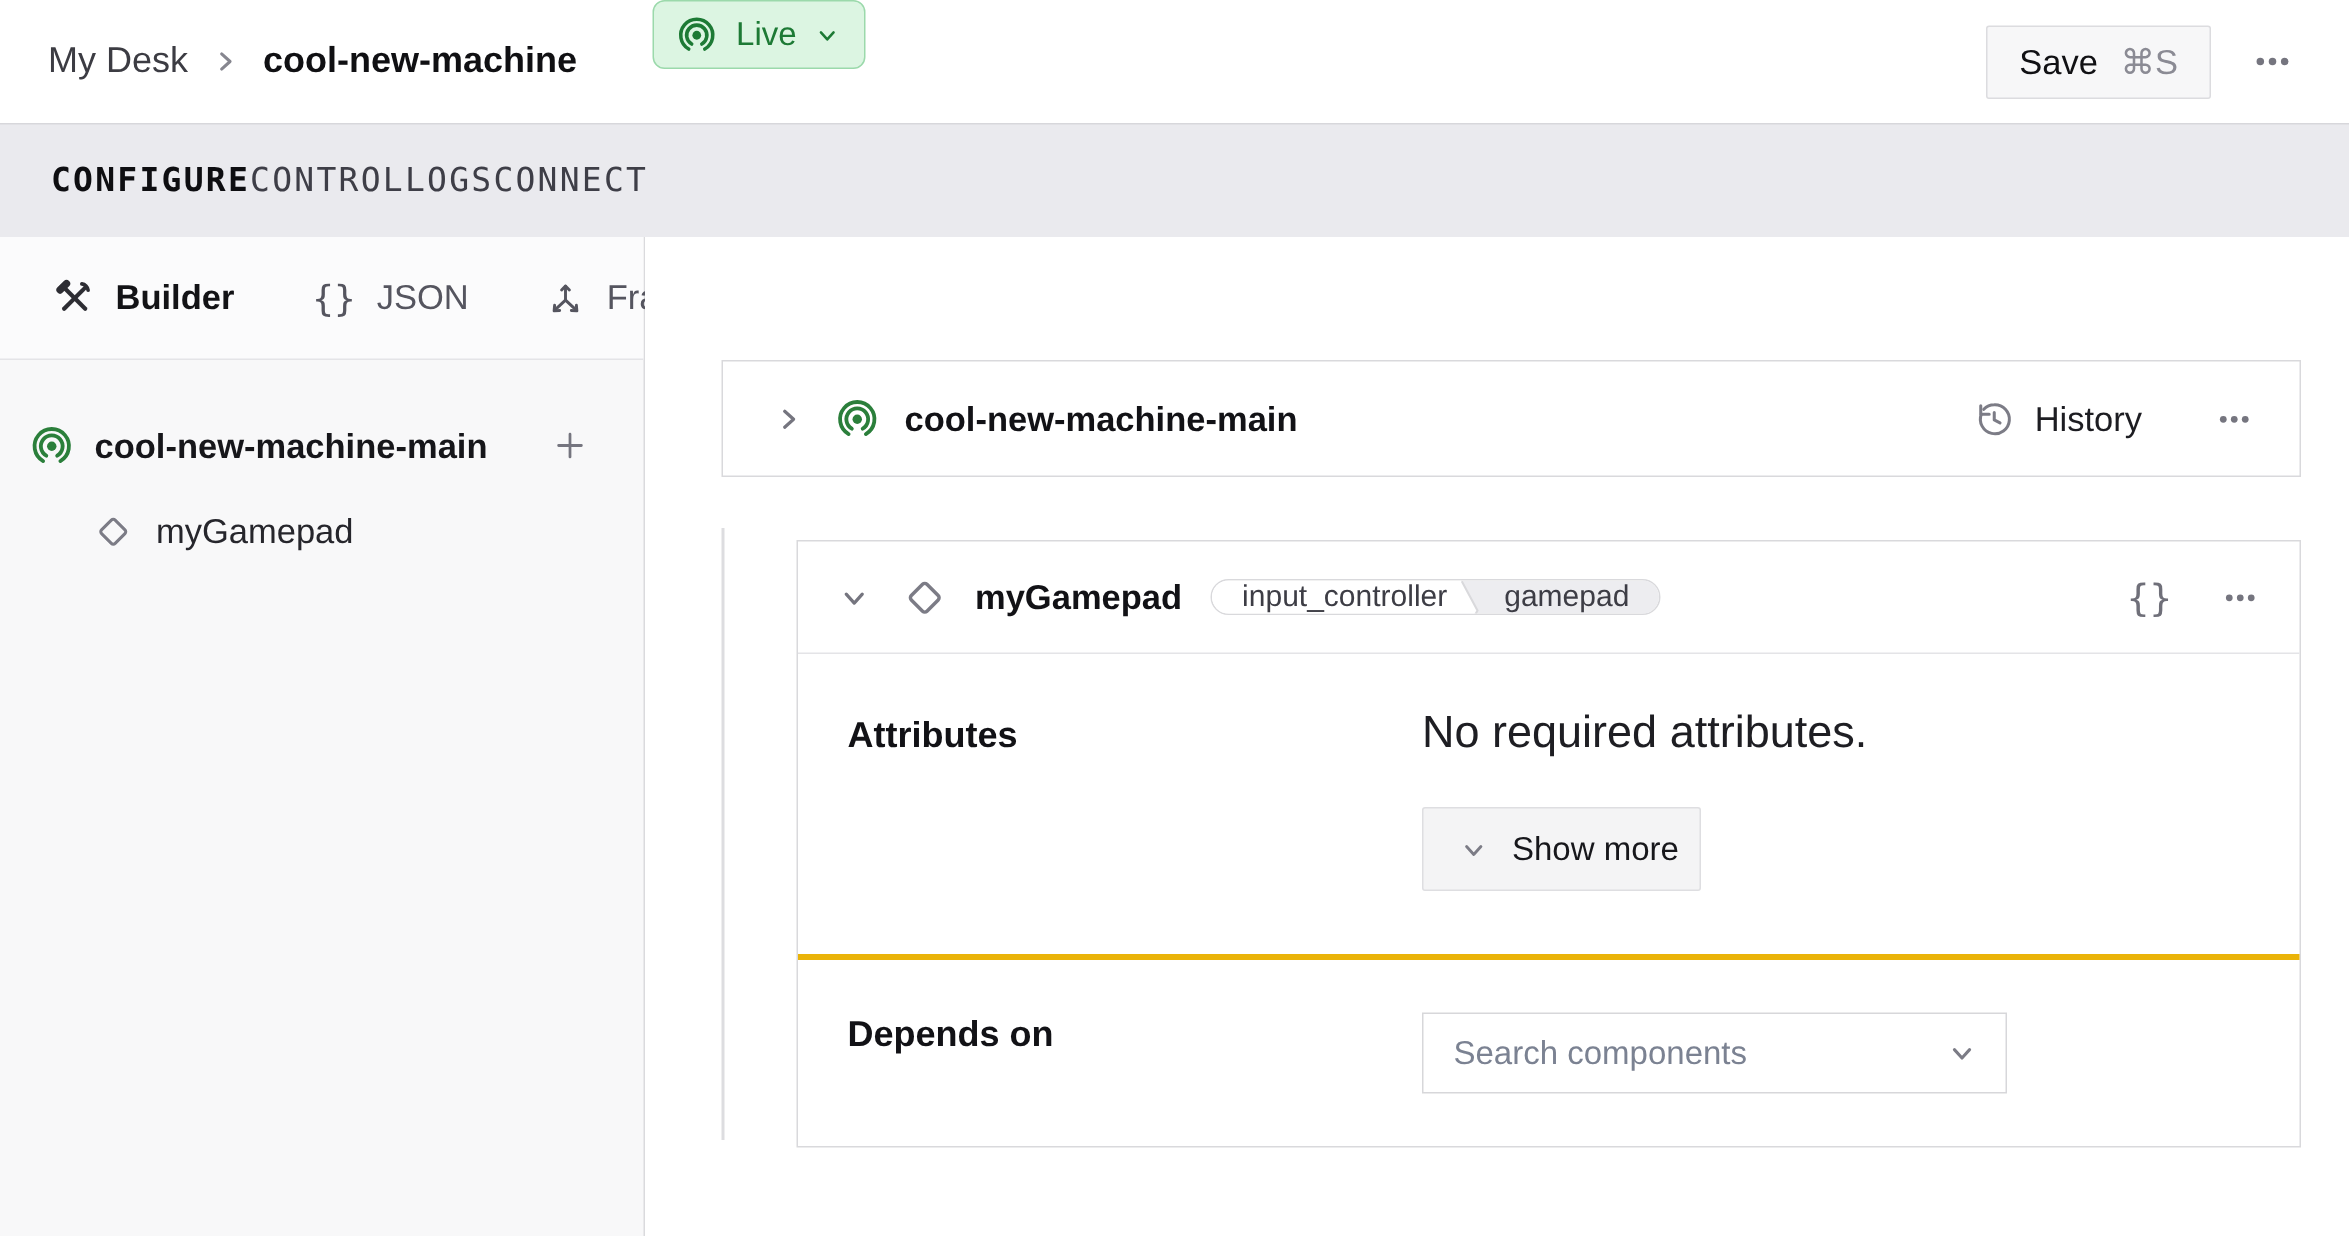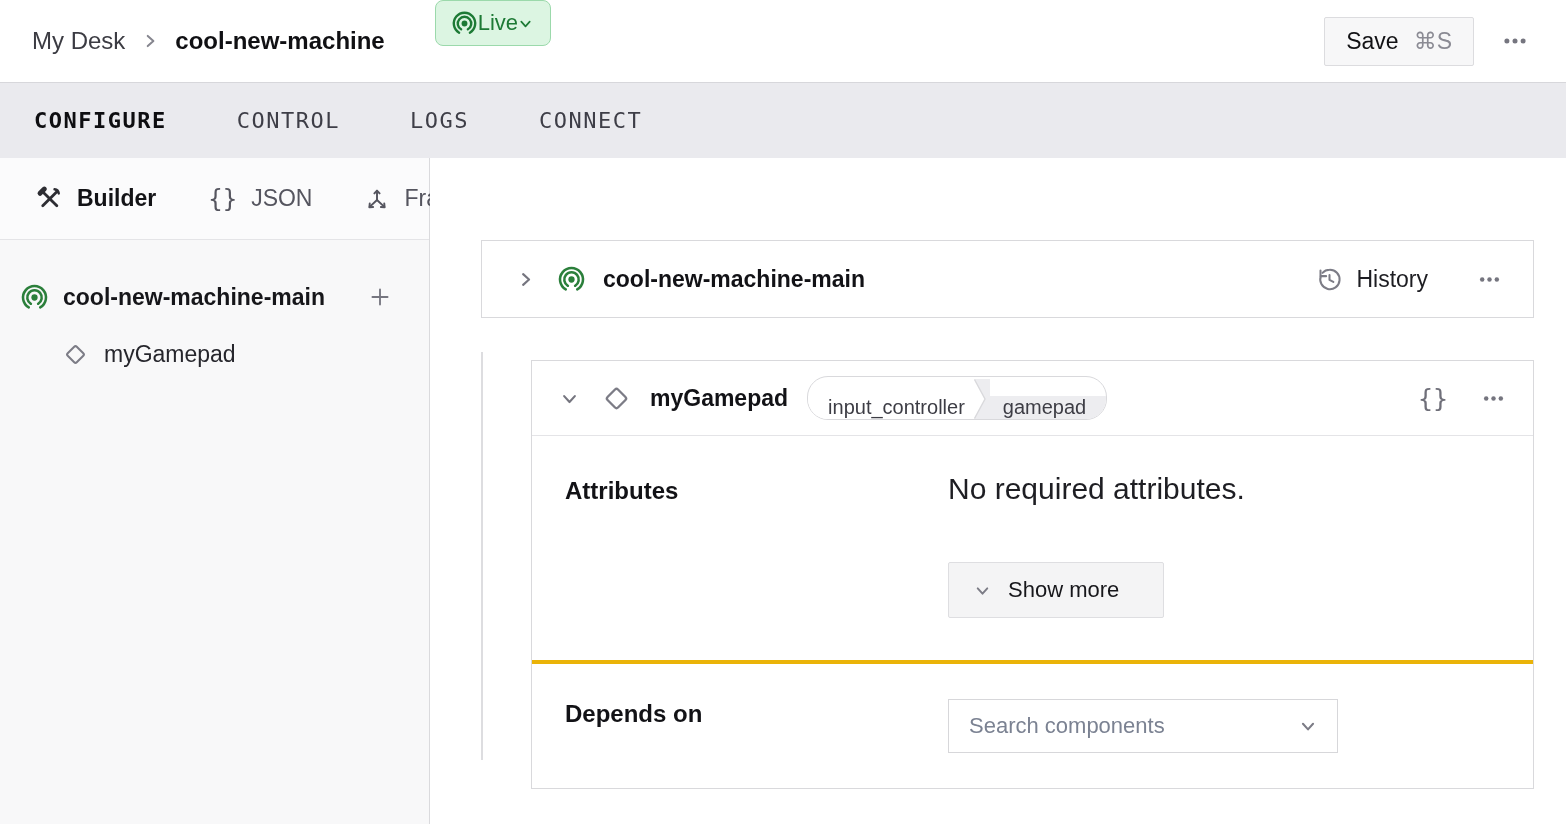--- a/index.html
+++ b/index.html
@@ -17,38 +17,38 @@
   }
   svg{display:block}
 
   
   .app-header{height:82px;display:flex;padding:0 32px;background:#fff}
   .breadcrumb{display:flex;align-items:center;gap:16px;font-size:24px}
   .crumb-parent{color:#3c3c43;cursor:pointer}
   .crumb-sep{color:#86868f;display:flex}
   .crumb-current{font-weight:700;color:#101013}
   .live-badge{
-    margin-left:50px;display:flex;align-items:center;height:46px;
+    margin-left:50px;display:flex;align-items:center;gap:13px;height:46px;
     padding:0 17px 0 15px;background:var(--live-bg);
     border:1px solid var(--live-border);border-radius:8px;
     color:var(--live-text);font-size:22px;cursor:pointer;
   }
   .header-right{margin-left:auto;display:flex;align-items:center;gap:22px}
   .save-btn{
     display:flex;align-items:center;gap:15px;height:49px;padding:0 21px;
     background:#f7f7f8;border:1px solid #dcdcdf;border-radius:2px;
     font-size:23px;color:#111114;cursor:pointer;font-family:inherit;
   }
   .save-shortcut{color:#8b8b94}
   .icon-btn{background:none;border:none;padding:4px;color:#75757f;cursor:pointer}
 
   
   .tab-bar{
     height:76px;background:#eaeaee;border-top:1px solid #d7d7db;
-    display:flex;align-items:center;padding:0 34px;gap:70px;
+    display:flex;align-items:center;padding:0 34px;
     font-family:"DejaVu Sans Mono",monospace;font-size:22px;letter-spacing:1.5px;
   }
   .tab{color:#3e3e47;cursor:pointer}
   .tab.active{font-weight:700;color:#0e0e11}
 
   
   .body-row{display:flex;height:666px}
 
   
   .sidebar{width:430px;flex:none;background:#f8f8f9;border-right:1px solid #dadadd}
@@ -77,35 +77,35 @@
   .history-btn{margin-left:auto;display:flex;align-items:center;gap:13px;
     background:none;border:none;font-family:inherit;font-size:23px;color:#1d1d22;cursor:pointer}
   .menu-btn{margin-left:38px}
   .connector{position:absolute;left:51px;top:194px;width:2px;height:408px;background:#dddde0}
 
   .component-card{margin:42px 32px 0 101px;border:1px solid #d9d9dc;background:#fff}
   .comp-header{height:75px;display:flex;align-items:center;padding:0 26px 0 28px;border-bottom:1px solid #e4e4e7}
   .comp-diamond{margin-left:22px}
   .comp-name{margin-left:18px;font-size:23px;font-weight:700;color:#121216}
   .type-badge{
-    margin-left:19px;display:flex;align-items:flex-end;height:44px;
+    margin-left:19px;display:flex;align-items:flex-start;height:24px;
     border:1px solid #d9d9dc;border-radius:21px;overflow:hidden;
     font-size:20px;color:#3d3d45;background:#fff;
   }
   .badge-seg1{display:flex;align-items:center;padding:0 9px 0 20px;background:#fff}
   .badge-seg2{display:flex;align-items:center;padding:0 20px 0 13px;background:#ededf0}
   .comp-actions{margin-left:auto;display:flex;align-items:center;gap:32px}
   .json-toggle{font-family:"DejaVu Sans Mono",monospace;font-size:25px;color:#6f6f79;background:none;border:none;cursor:pointer;padding:0}
 
   .section{display:grid;grid-template-columns:383px 1fr;padding:40px 33px 42px}
   .section-label{font-size:24px;font-weight:700;color:#121216;padding-top:1px}
   .attr-value-text{font-size:30px;color:#1e1e23;line-height:26px}
   .show-more-btn{
-    margin-top:60px;height:56px;width:max-content;display:flex;align-items:center;gap:17px;
-    padding:0 44px 0 25px;background:#f4f4f5;border:1px solid #dedee1;border-radius:2px;
+    margin-top:36px;height:56px;width:max-content;display:flex;align-items:center;gap:17px;
+    padding:0 14px 0 25px;background:#f4f4f5;border:1px solid #dedee1;border-radius:2px;
     font-family:inherit;font-size:22px;color:#17171b;cursor:pointer;
   }
   .depends-section{border-top:4px solid #eab308;padding:35px 33px}
   .search-select{
     width:390px;height:54px;border:1px solid #d7d7da;background:#fff;
     display:flex;align-items:center;padding:0 20px;cursor:pointer;
   }
   .select-placeholder{font-size:22px;color:#7b8292;flex:1;text-align:left}
 </style>
 </head>

